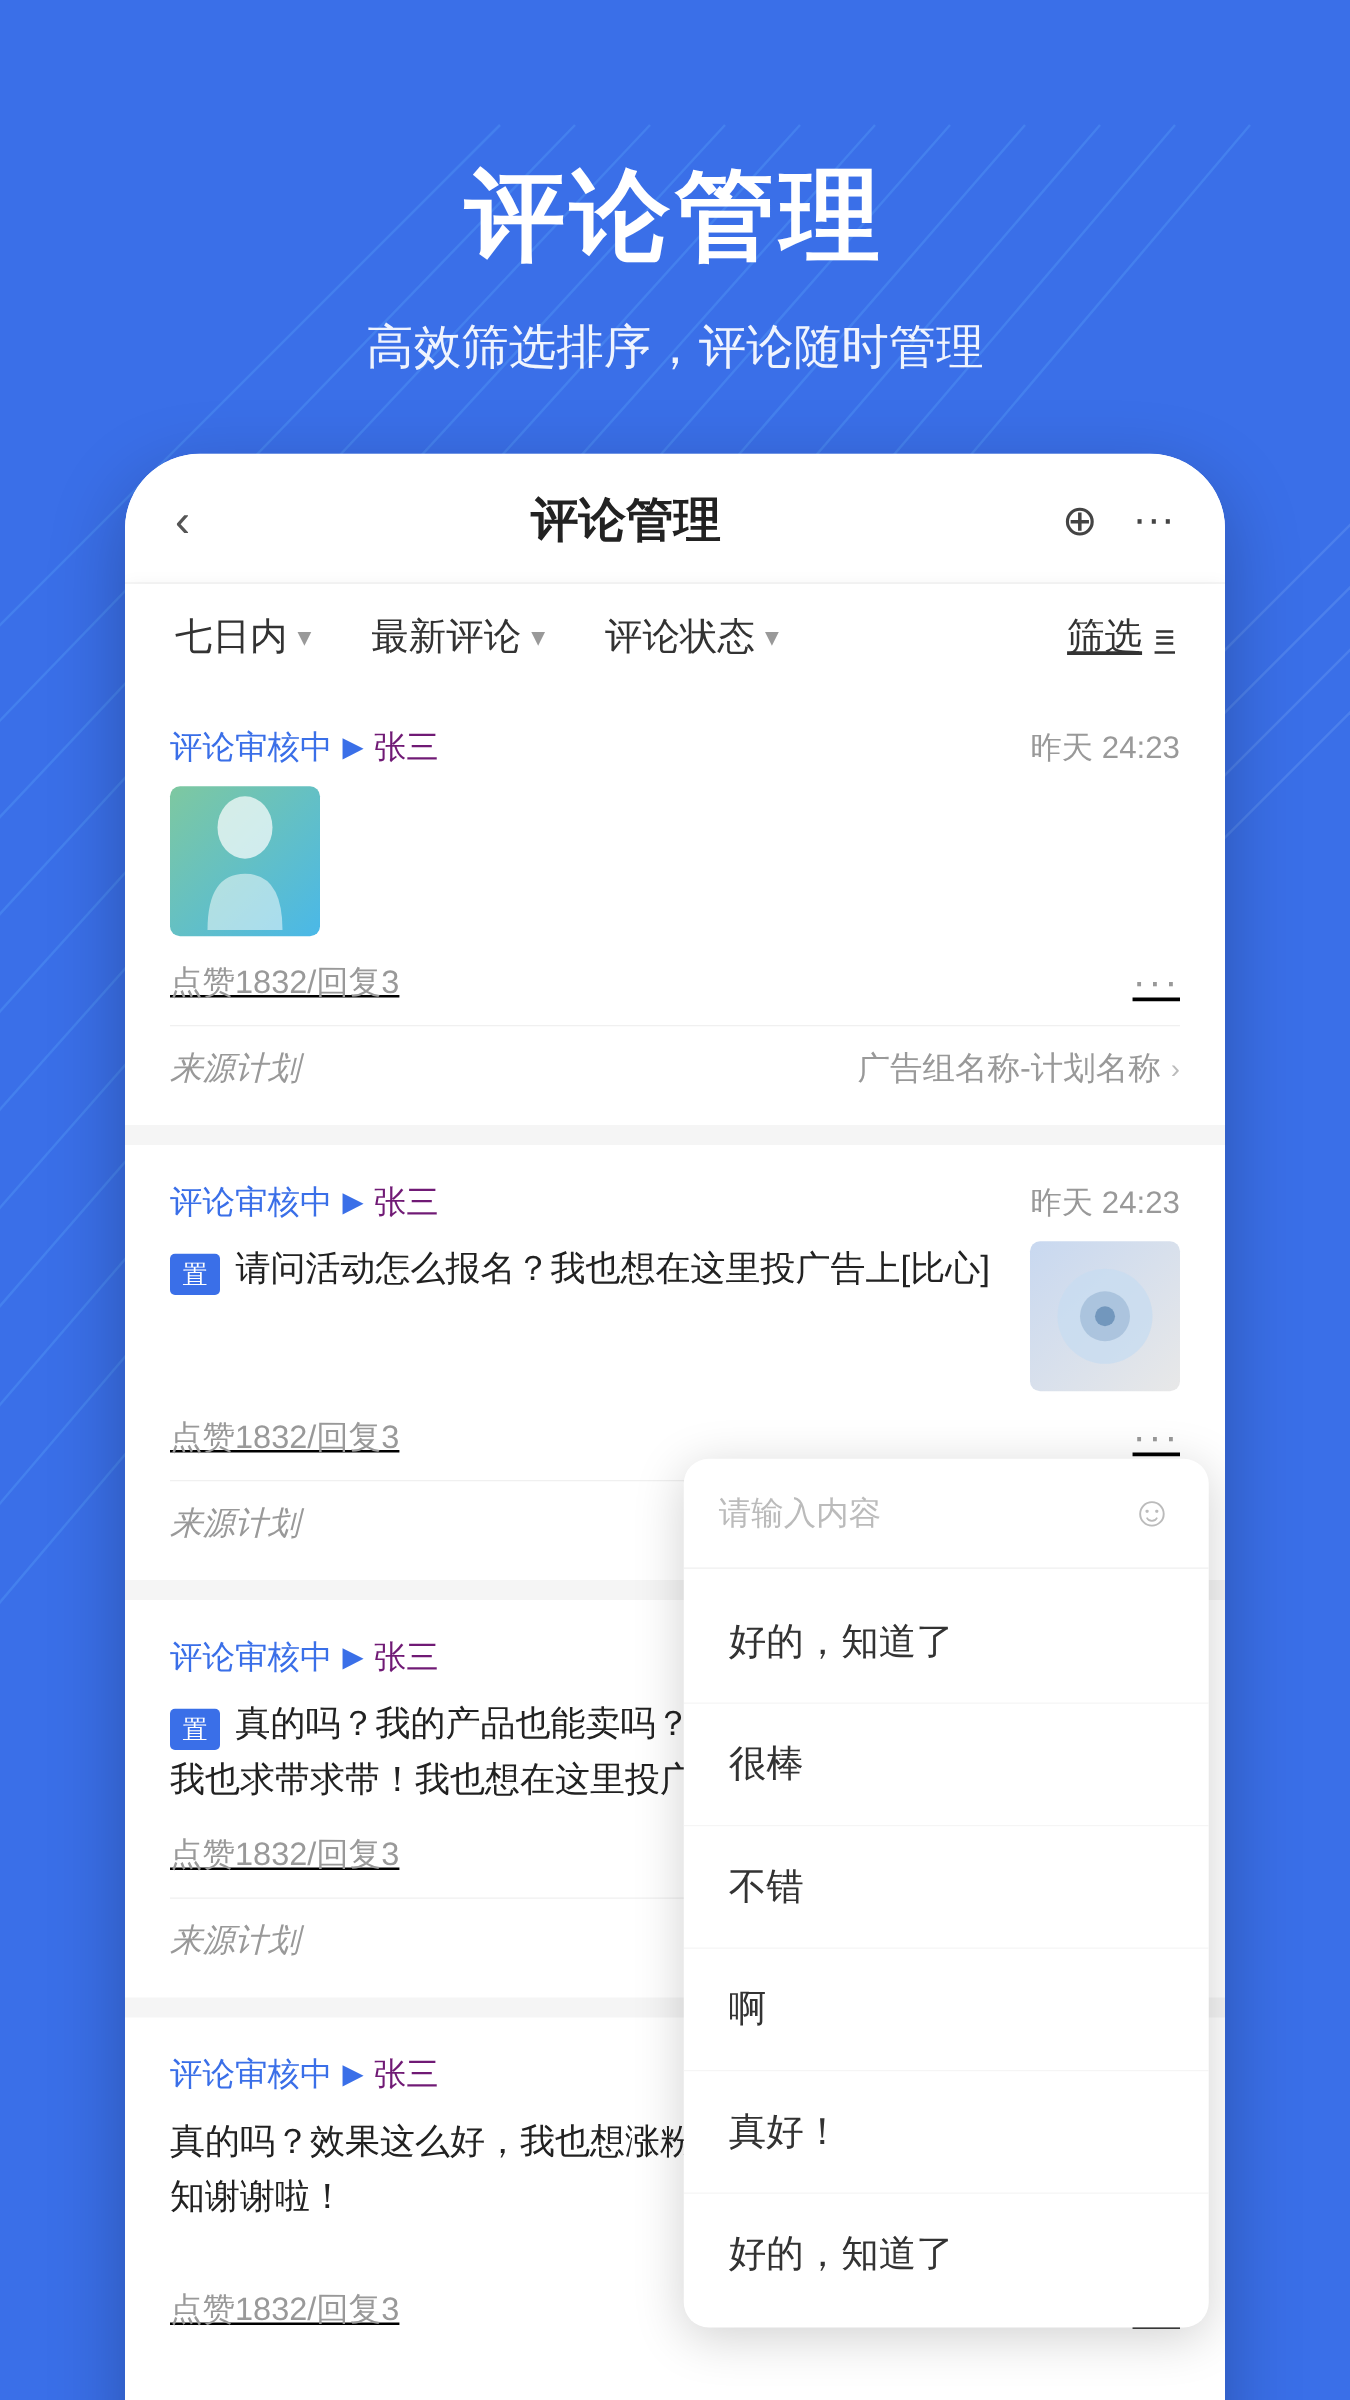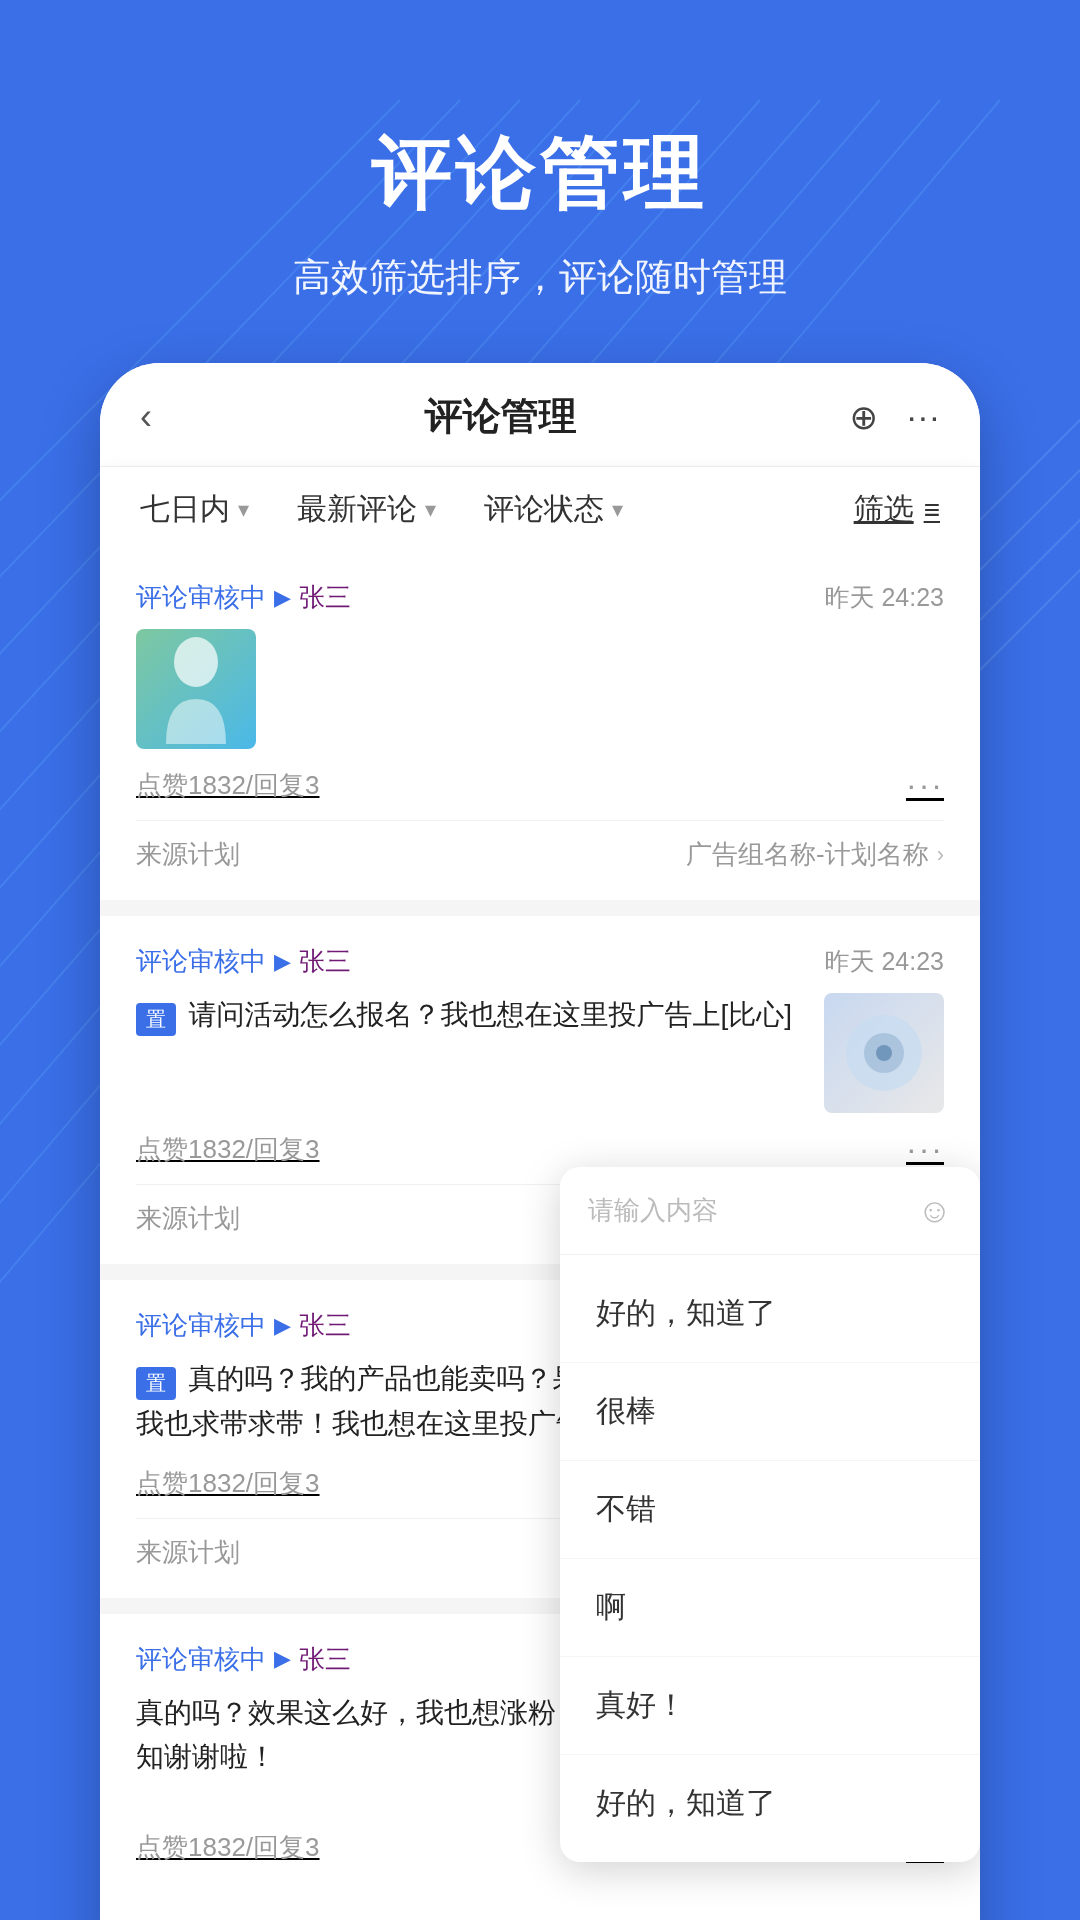--- a/index.html
+++ b/index.html
@@ -222,20 +222,21 @@
     .source-row {
       display: flex;
       justify-content: space-between;
       align-items: center;
       padding-top: 16px;
       border-top: 1px solid #f0f0f0;
     }
     .source-label {
       font-size: 26px;
       color: #999;
+      font-style: italic;
     }
     .source-link {
       font-size: 26px;
       color: #999;
       display: flex;
       align-items: center;
       gap: 8px;
     }
     .source-link .chevron {
       font-size: 22px;
@@ -486,21 +487,21 @@
               <circle cx="70" cy="70" r="5" fill="#ffb040" opacity="0.8"></circle>
             </svg>
           </div>
         </div>
         <div class="stats-row">
           <span class="stats-text">点赞1832/回复3</span>
           <span class="more-btn">···</span>
         </div>
       </div>
 
-      <div class="quick-reply-popup" style="right: 0; bottom: 80px;">
+      <div class="quick-reply-popup" style="right: 13px; bottom: 80px;">
         <div class="reply-input-row">
           <span class="reply-input">请输入内容</span>
           <span class="emoji-icon">☺</span>
         </div>
         <div class="quick-items">
           <div class="quick-item">好的，知道了</div>
           <div class="quick-item">很棒</div>
           <div class="quick-item">不错</div>
           <div class="quick-item">啊</div>
           <div class="quick-item">真好！</div>

